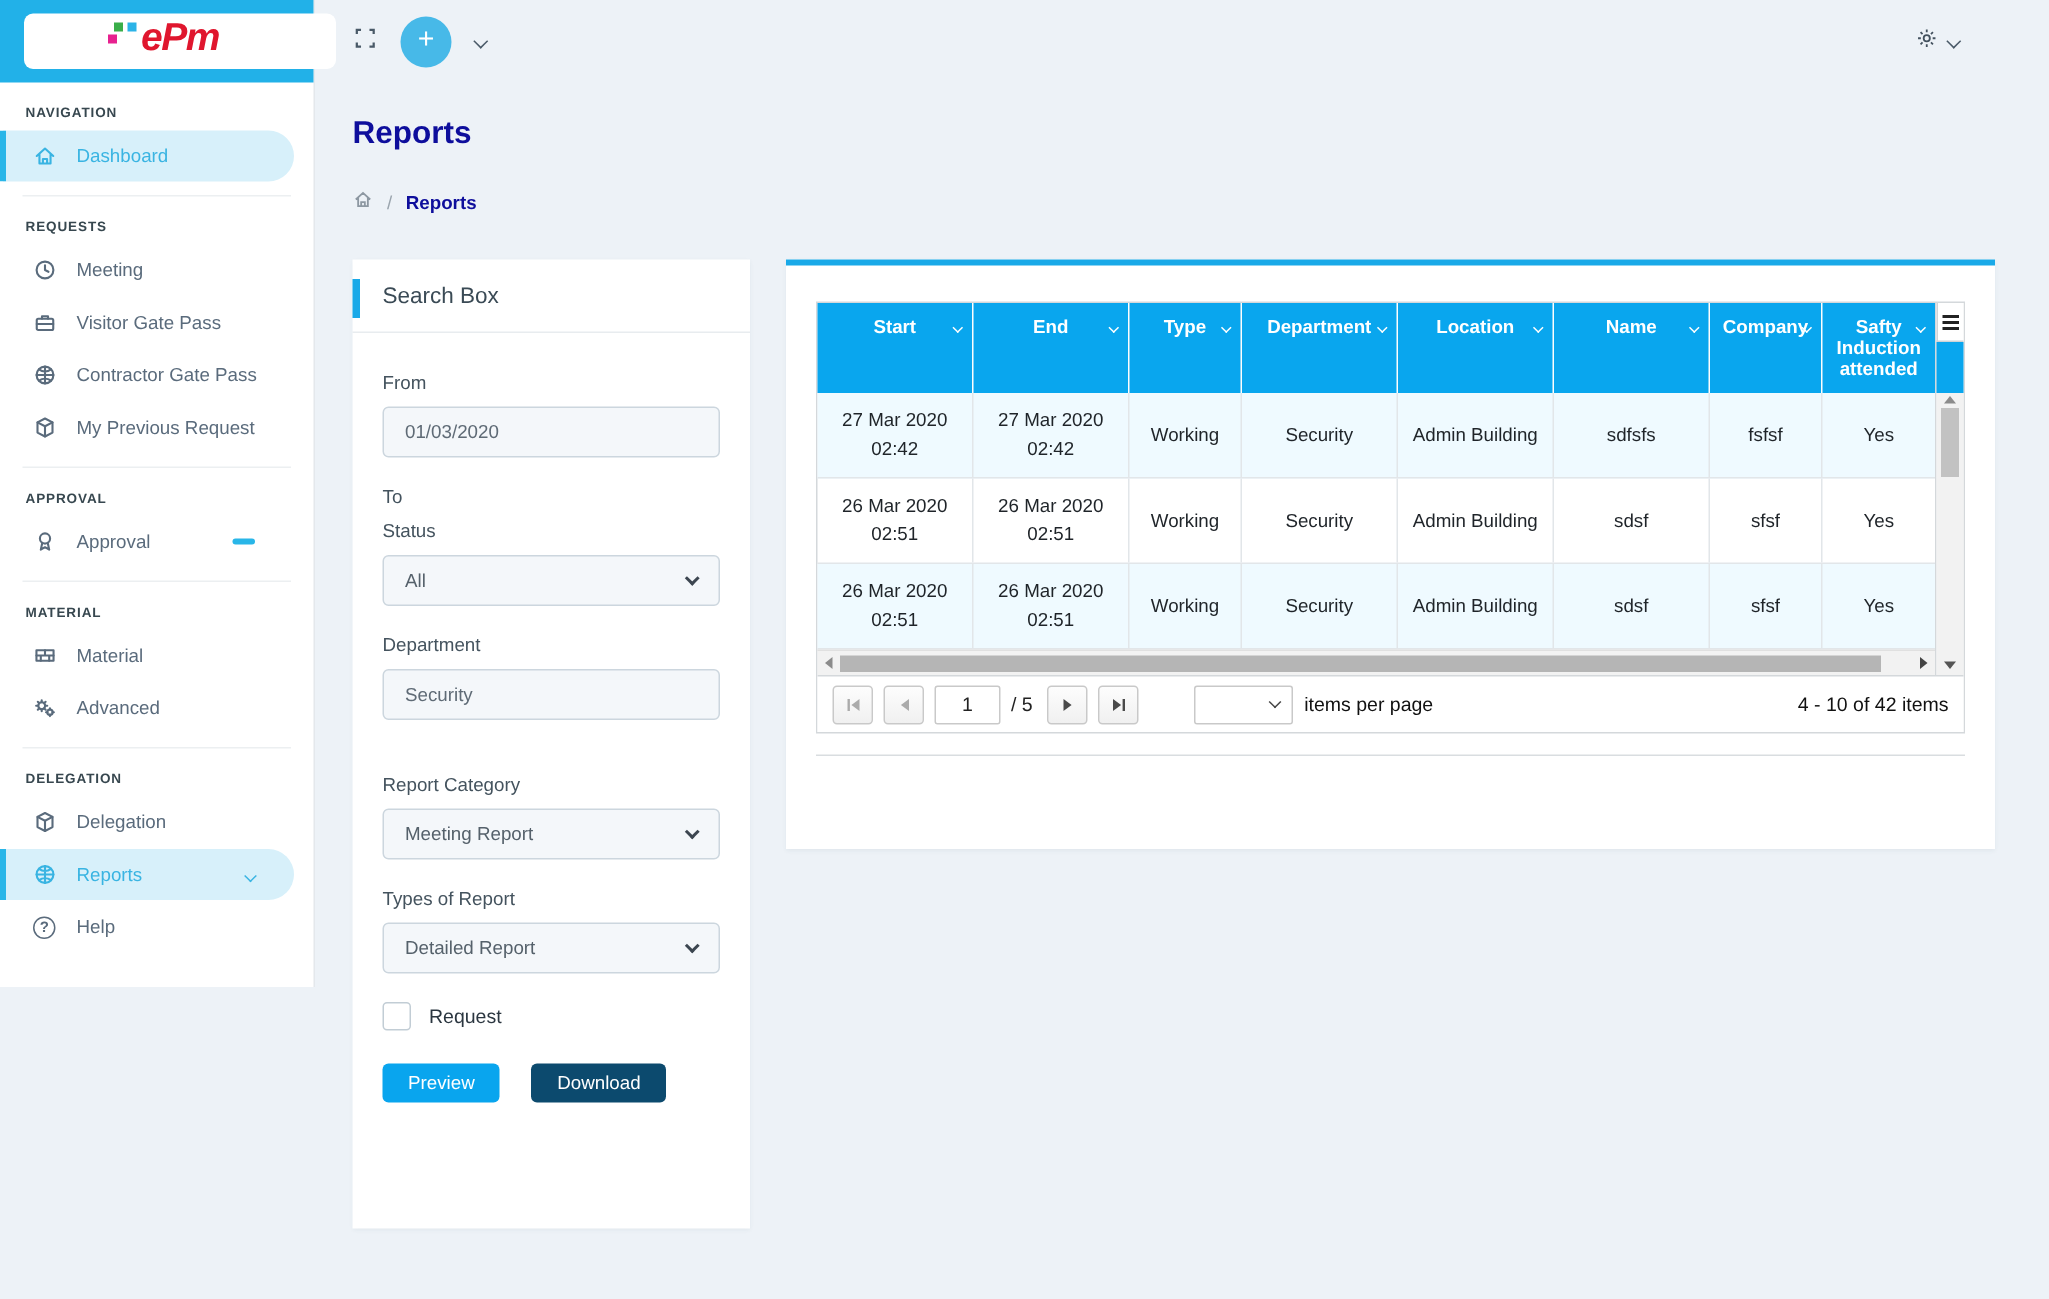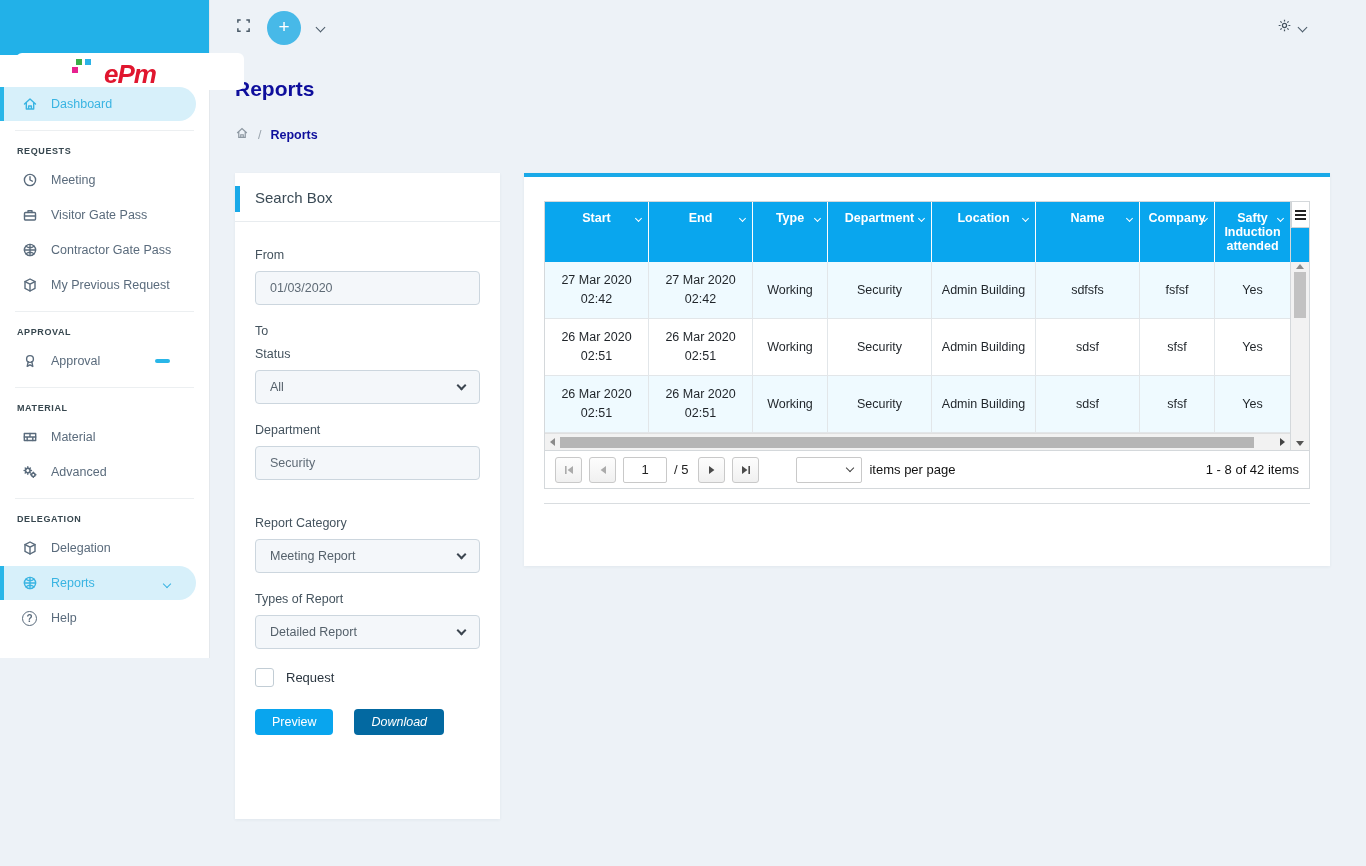--- a/index.html
+++ b/index.html
@@ -3,22 +3,22 @@
 <meta charset="utf-8">
 <style>
   * { margin:0; padding:0; box-sizing:border-box; }
   html,body { width:1366px; height:866px; overflow:hidden;
     font-family:"Liberation Sans", sans-serif; background:#edf2f7; }
 
   
   .sidebar { position:fixed; left:0; top:0; width:210px; height:658px;
     background:#fff; border-right:1px solid #e4e8ec; z-index:5; }
   .brand-band { height:55px; background:#22b1e8; padding:9px 0 0 16px; }
-  .logo-box { width:228px; height:37px; background:#fff; border-radius:6px;
-    display:flex; align-items:flex-end; justify-content:center; position:relative;margin-top:44px; }
+  .logo-box { width:208px; height:37px; background:#fff; border-radius:6px;
+    display:flex; align-items:flex-start; justify-content:center; position:relative; }
   .logo-text { color:#e0162e; font-size:26px; font-weight:bold; font-style:italic;
     letter-spacing:-1px; position:relative; }
   .logo-sq { position:absolute; width:6px; height:6px; }
   .sq-green { background:#3aae49; top:-3px; left:-12px; }
   .sq-blue  { background:#2bb3e7; top:-3px; left:-3px; }
   .sq-pink  { background:#e7218f; top:5px;  left:-15px; }
 
   .nav-section-label { font-size:9px; font-weight:bold; color:#37474f;
     letter-spacing:.6px; padding:15px 0 6px 17px; text-transform:uppercase; }
   .nav-item { display:flex; align-items:center; height:34px; padding-left:17px;
@@ -87,21 +87,21 @@
     border-bottom:2px solid #3c4650; transform:rotate(45deg); margin-top:-4px; }
   .gap-lg { height:17px; }
   .adv-row { display:flex; align-items:center; gap:12px; margin:6px 0 22px 0; }
   .adv-check { width:19px; height:19px; border:1px solid #c2cdd5; border-radius:3px;
     background:#fff; appearance:none; cursor:pointer; }
   .adv-label { font-size:13px; color:#2b3640; }
   .btn-row { display:flex; gap:21px; }
   .btn { border:none; border-radius:4px; color:#fff; font-size:12.5px;
     padding:6px 17px; cursor:pointer; font-family:"Liberation Sans", sans-serif; }
   .btn-preview { background:#09a5ee; }
-  .btn-download { background:#0369a1;font-style:italic; }
+  .btn-download { background:#0c4a6e; }
 
   
   .table-panel { flex:1; background:#fff; border-top:4px solid #19a9e8;
     padding:24px 20px 34px 20px; box-shadow:0 1px 3px rgba(40,60,80,.06); height:393px; }
   .grid-wrap { border:1px solid #d4d8db; width:766px; font-size:12.5px; }
   .grid-top { display:flex; }
   .grid-cols { width:745px; }
   .hdr-row { display:grid; grid-template-columns:104px 104px 75px 104px 104px 104px 75px 75px;
     background:#09a6ee; }
   .hdr-cell { color:#fff; font-weight:bold; font-size:12.5px; text-align:center;
@@ -489,20 +489,20 @@
           <span class="pg-btn">
             <svg width="12" height="12" viewBox="0 0 12 12">
                 <path d="M2 2l5.4 4L2 10z"></path>
                 <rect x="8.4" y="2" width="1.6" height="8"></rect>
               </svg>
           </span>
           <div class="ipp-select">
             <span class="ipp-caret"></span>
           </div>
           <span class="ipp-label">items per page</span>
-          <span class="pg-range">1 - 8 of 42 items</span>
+          <span class="pg-range">4 - 10 of 42 items</span>
         </div>
       </div>
 
       <hr class="panel-hr">
     </section>
   </div>
 </main>
 
 </body></html>

